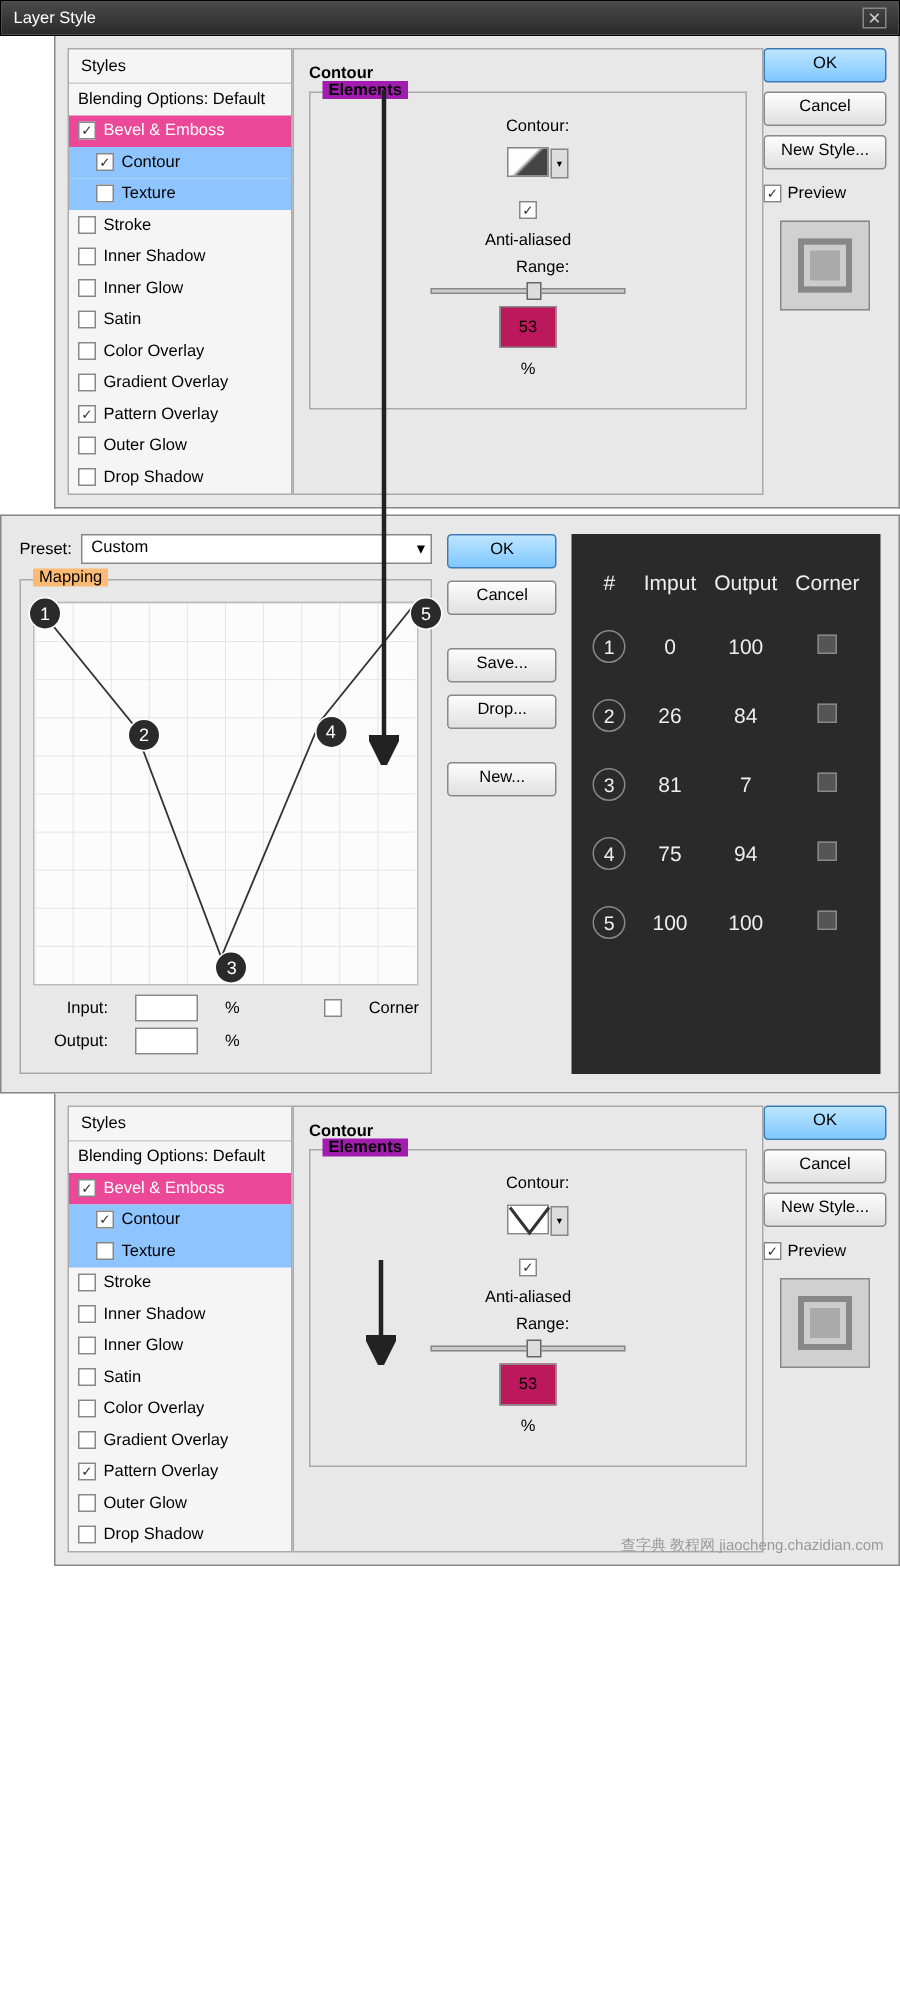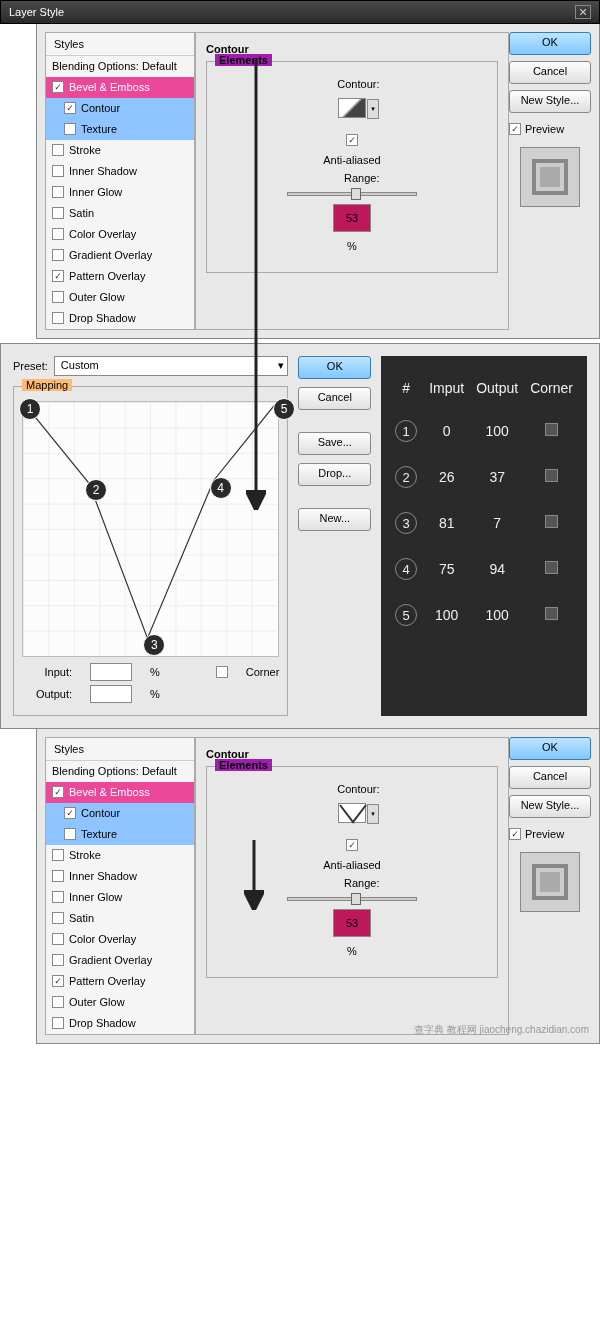--- a/index.html
+++ b/index.html
@@ -228,21 +228,21 @@
       <tbody id="dark-body">
           <tr>
             <td><span class="row-badge">1</span></td>
   <td>0</td>
   <td>100</td>
   <td><span class="dark-check"></span></td>
           </tr>
           <tr>
             <td><span class="row-badge">2</span></td>
   <td>26</td>
-  <td>37</td>
+  <td>84</td>
   <td><span class="dark-check"></span></td>
           </tr>
           <tr>
             <td><span class="row-badge">3</span></td>
   <td>81</td>
   <td>7</td>
   <td><span class="dark-check"></span></td>
           </tr>
           <tr>
             <td><span class="row-badge">4</span></td>

